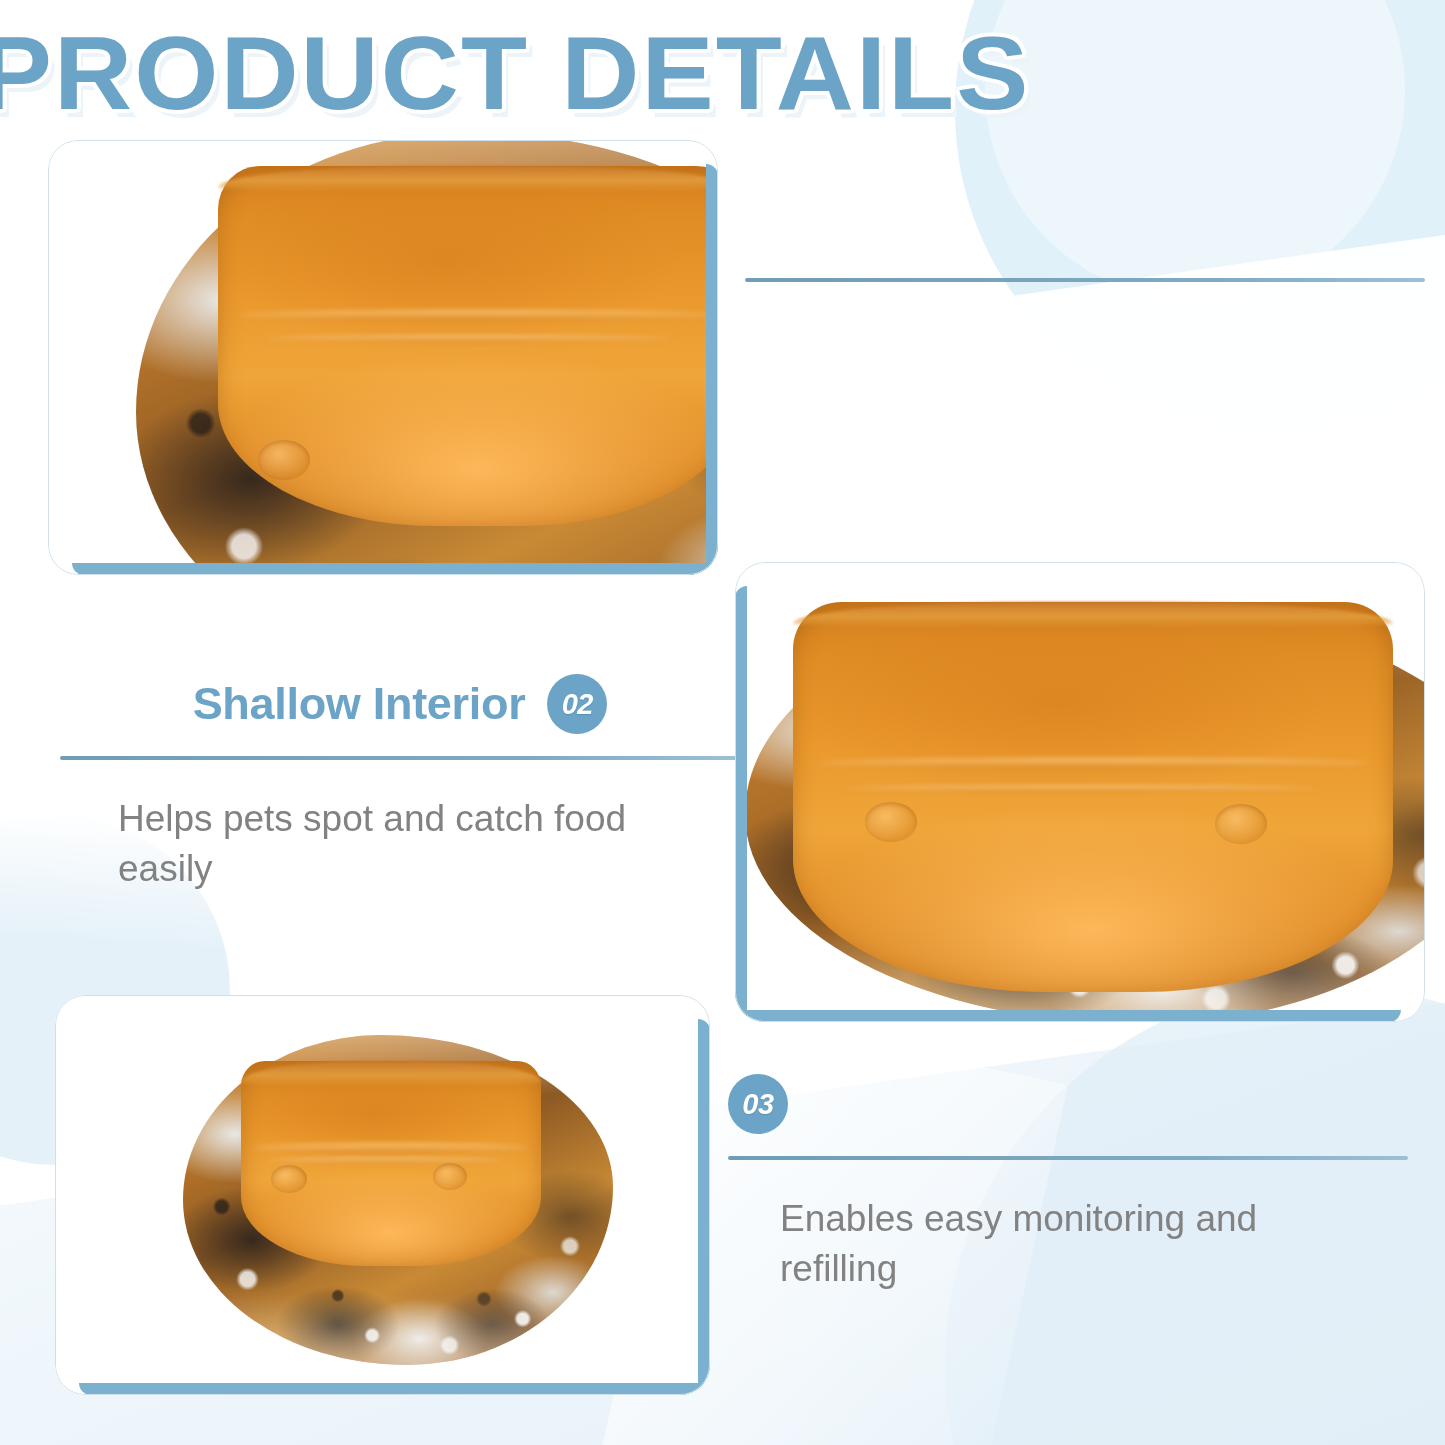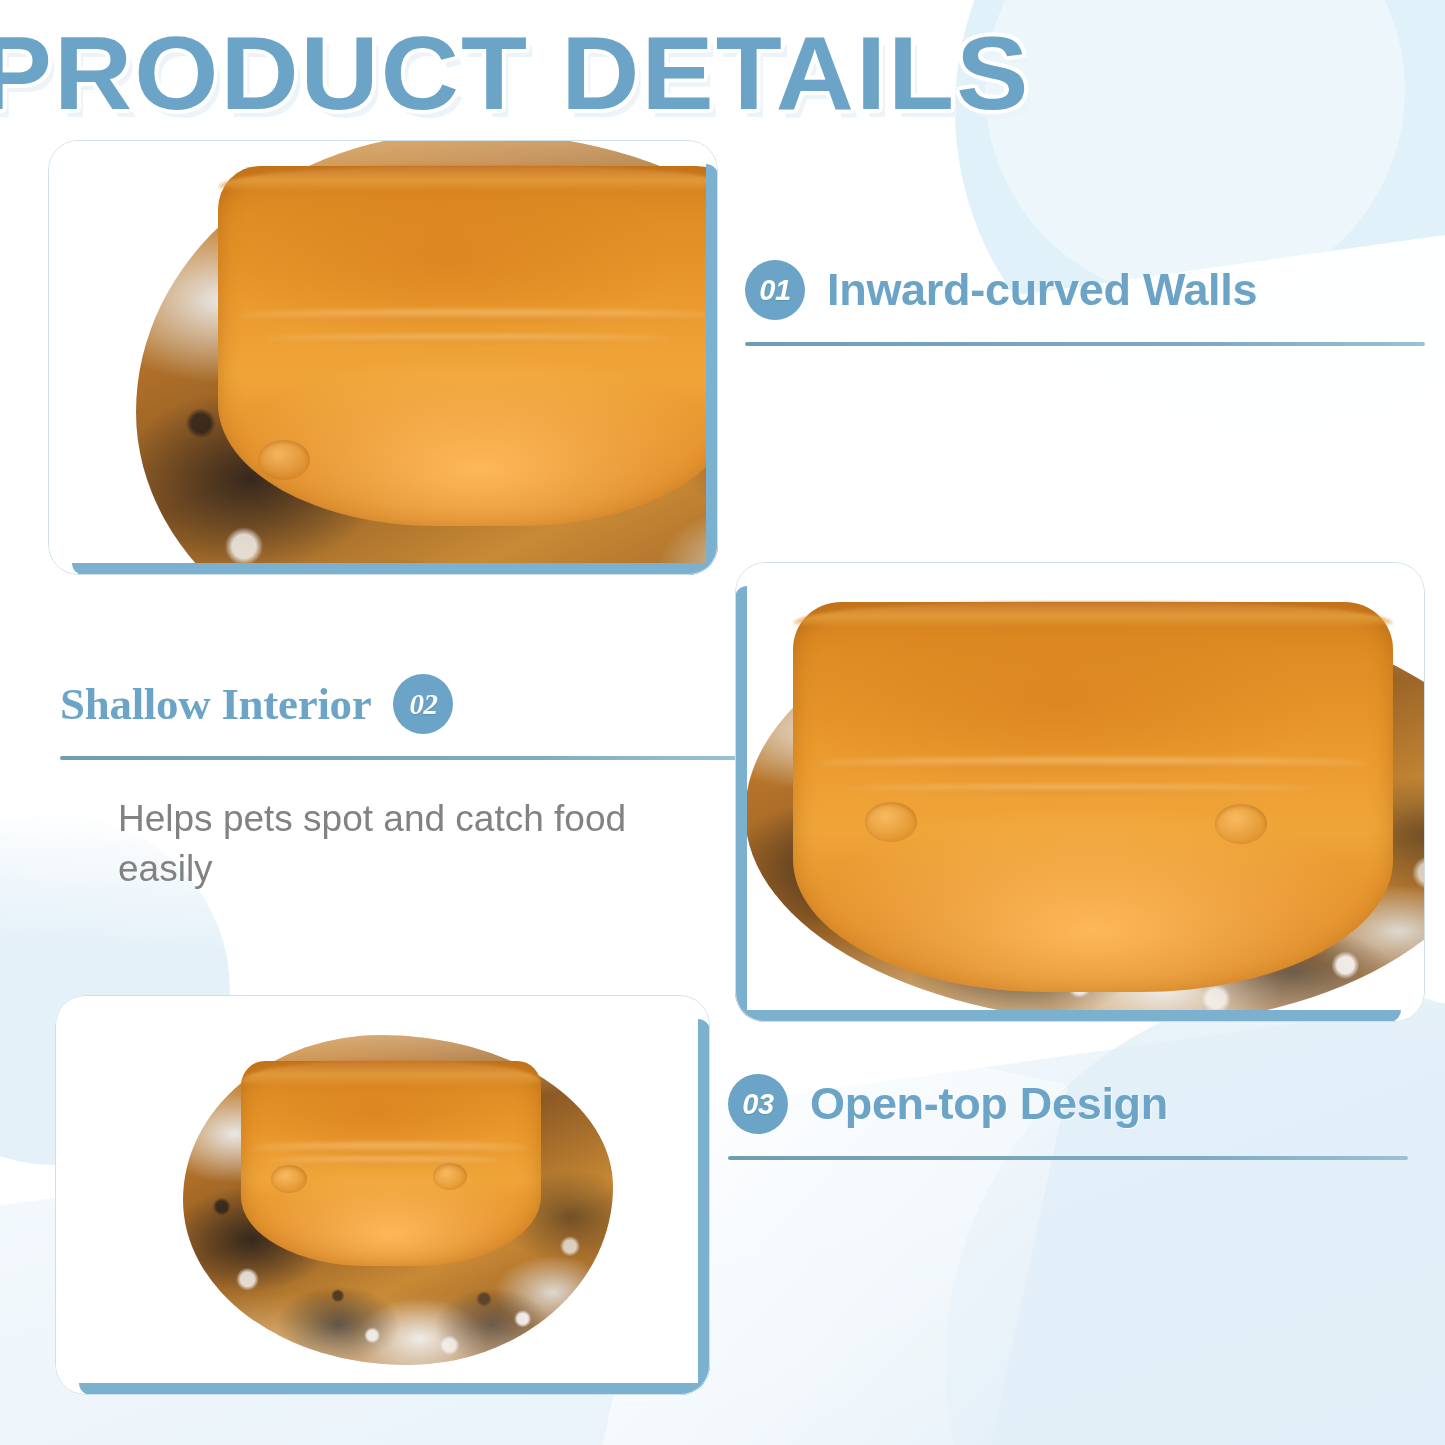--- a/index.html
+++ b/index.html
@@ -215,21 +215,21 @@
   
   .feature { position:absolute; }
   #feat1 { left:745px; top:258px; width:680px; }
   #feat2 { left:60px;  top:672px; width:680px; }
   #feat3 { left:728px; top:1072px; width:680px; }
 
   .f-head {
     display:flex; align-items:center; gap:22px;
     min-height:64px;
   }
-  .feature.right .f-head { justify-content:flex-start;font-family:Liberation Serif, serif; }
+  .feature.right .f-head { justify-content:center; }
 
   .badge {
     flex:0 0 auto;
     width:60px; height:60px; border-radius:50%;
     background:#6ba4c6;
     display:flex; align-items:center; justify-content:center;
     color:#ffffff;
     font-weight:bold; font-style:italic; font-size:29px;
     letter-spacing:-.5px;
     text-shadow:0 1px 1px rgba(60,110,140,.35);
@@ -326,37 +326,33 @@
         <div class="dimple d1"></div>
         <div class="dimple d2"></div>
       </div>
     </div>
     <div class="accent acc-r"></div>
     <div class="accent acc-b"></div>
     <div class="thin-frame"></div>
   </div>
 
   <div class="feature" id="feat1">
-    <div class="f-head">
-      <div class="badge">01</div>
-      <div class="f-title">Inward-curved Walls</div>
-    </div>
     <div class="divider"></div>
   </div>
 
   <div class="feature right" id="feat2">
     <div class="f-head">
       <div class="f-title">Shallow Interior</div>
       <div class="badge">02</div>
     </div>
     <div class="divider"></div>
     <div class="f-body">Helps pets spot and catch food easily</div>
   </div>
 
   <div class="feature" id="feat3">
     <div class="f-head">
       <div class="badge">03</div>
-      <div class="f-title">Open-top Design</div>
     </div>
     <div class="divider"></div>
+    <div class="f-body">Enables easy monitoring and refilling</div>
   </div>
 
 </div>
 
 </body></html>

